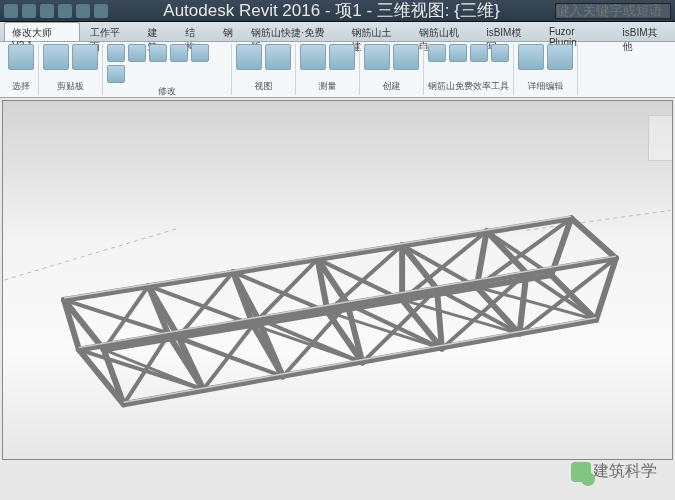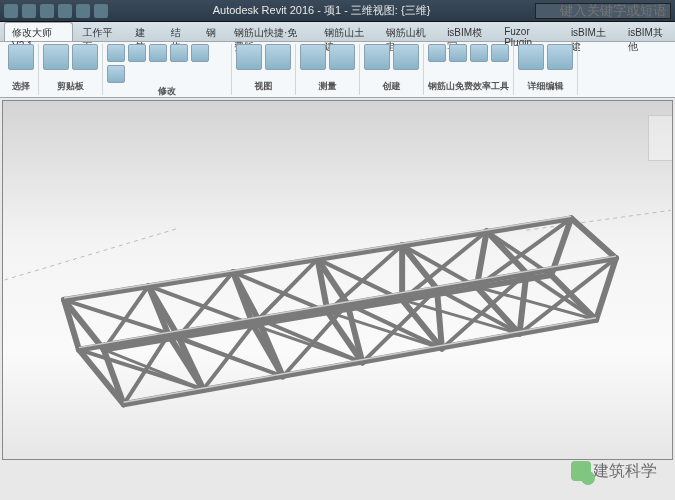--- a/index.html
+++ b/index.html
@@ -16,22 +16,22 @@
     height: 22px;
     background: linear-gradient(#3a4a5a, #2a3a48);
     color: #ddd;
     display: flex;
     align-items: center;
     padding: 0 4px;
     border-bottom: 1px solid #111;
   }
   .title-bar .qat { display: flex; align-items: center; gap: 4px; }
   .title-bar .qat .icon { width: 14px; height: 14px; background: #5a7a8a; border-radius: 2px; }
-  .title-bar .title-text { flex: 1; text-align: center; font-size: 11px; color: #e8e8e8; }
-  .title-bar .search { width: 136px; height: 16px; background: #4a5a68; border: 1px solid #222; padding-left: 24px; }
+  .title-bar .title-text { flex: 1; text-align: center; font-size: 17px; color: #e8e8e8; }
+  .title-bar .search { width: 116px; height: 16px; background: #4a5a68; border: 1px solid #222; }
 
   .tabs {
     height: 20px;
     background: linear-gradient(#d8e2e8, #c8d4da);
     display: flex;
     border-bottom: 1px solid #a0a6aa;
     padding-left: 4px;
     gap: 2px;
   }
   .tab {
@@ -54,42 +54,41 @@
     border-bottom: 1px solid #a0a6aa;
     display: flex;
     padding: 2px 4px;
   }
   .panel {
     display: flex;
     flex-direction: column;
     align-items: center;
     border-right: 1px solid #cfd6da;
     padding: 0 4px;
-    font-weight: bold;
   }
   .panel-icons { display: flex; gap: 3px; align-items: center; flex-wrap: wrap; max-width: 120px; }
   .panel-icons .ico { width: 18px; height: 18px; background: linear-gradient(#b8d4e4, #8ab4c8); border-radius: 2px; border:1px solid #88a0b0; }
   .panel-icons .ico.big { width: 26px; height: 26px; }
   .panel-label { color: #555; font-size: 9px; margin-top: auto; padding: 2px 0; }
 
   .viewport {
     position: relative;
     height: 360px;
     background: linear-gradient(#d4d4d4 0%, #f4f4f4 40%, #fafafa 70%, #e6e6e6 100%);
     border: 1px solid #888;
     margin: 2px;
   }
   .viewport svg { width: 100%; height: 100%; display: block; }
 
   .watermark {
     position: absolute;
     right: 18px;
     bottom: 18px;
     display: flex;
-    align-items: flex-start;
+    align-items: flex-end;
     gap: 2px;
     color: #555;
     font-size: 16px;
     opacity: 0.85;
   }
   .watermark .wm-icon {
     width: 20px; height: 20px;
     background: #6fbf6f;
     border-radius: 4px;
     position: relative;
@@ -134,21 +133,20 @@
     <div class="tab active">修改大师V2.1</div>
     <div class="tab">工作平面</div>
     <div class="tab">建筑</div>
     <div class="tab">结构</div>
     <div class="tab">钢</div>
     <div class="tab">钢筋山快捷·免费版</div>
     <div class="tab">钢筋山土建</div>
     <div class="tab">钢筋山机电</div>
     <div class="tab">isBIM模写</div>
     <div class="tab">Fuzor Plugin</div>
-    <div class="tab">isBIM土建</div>
     <div class="tab">isBIM其他</div>
   </div>
 
 <div class="ribbon" id="ribbon">
     <div class="panel">
       <div class="panel-icons">
         <span class="ico big"></span>
       </div>
       <div class="panel-label">选择</div>
     </div>

